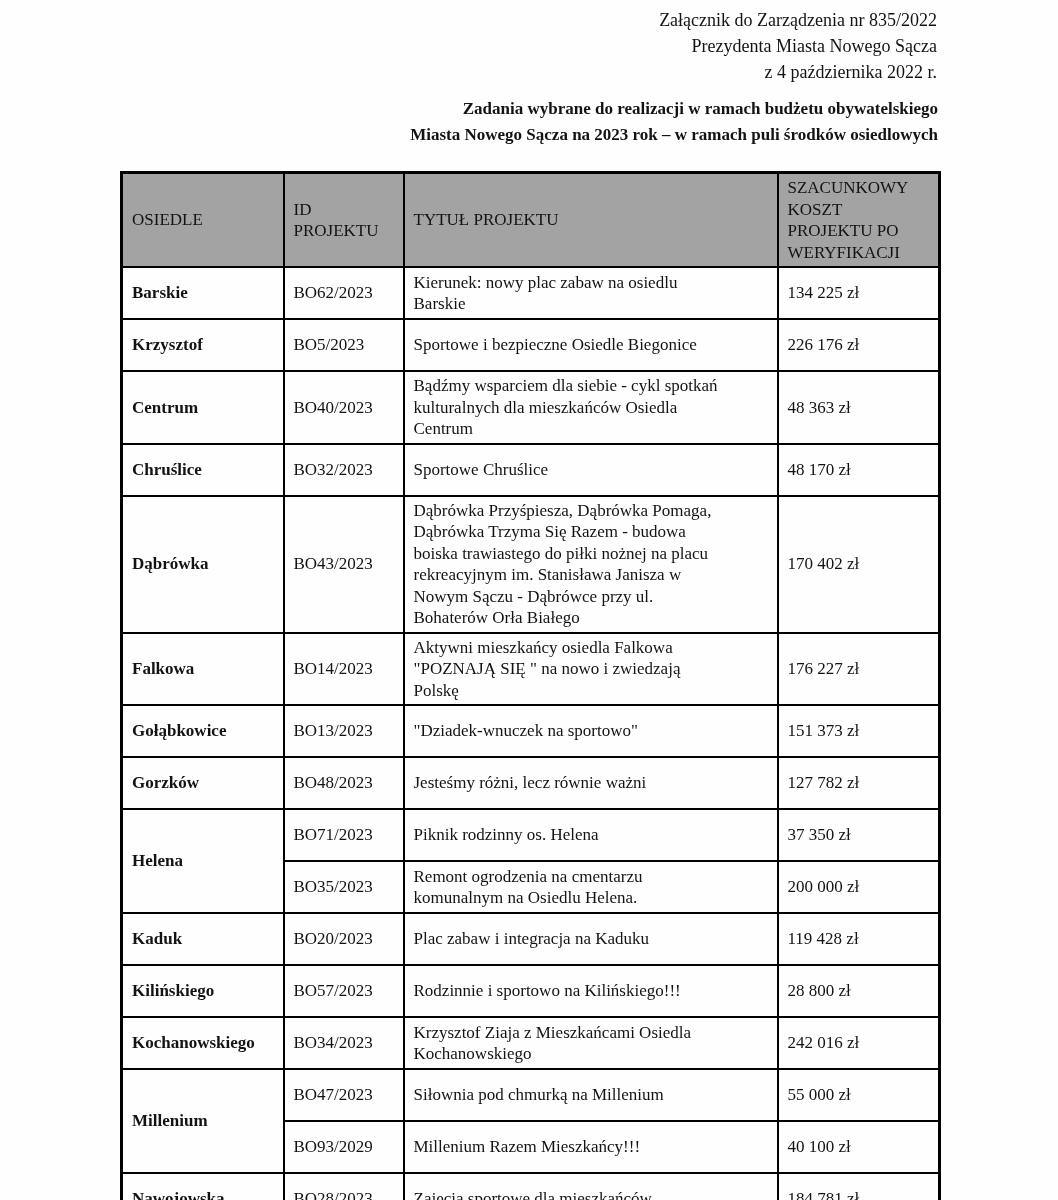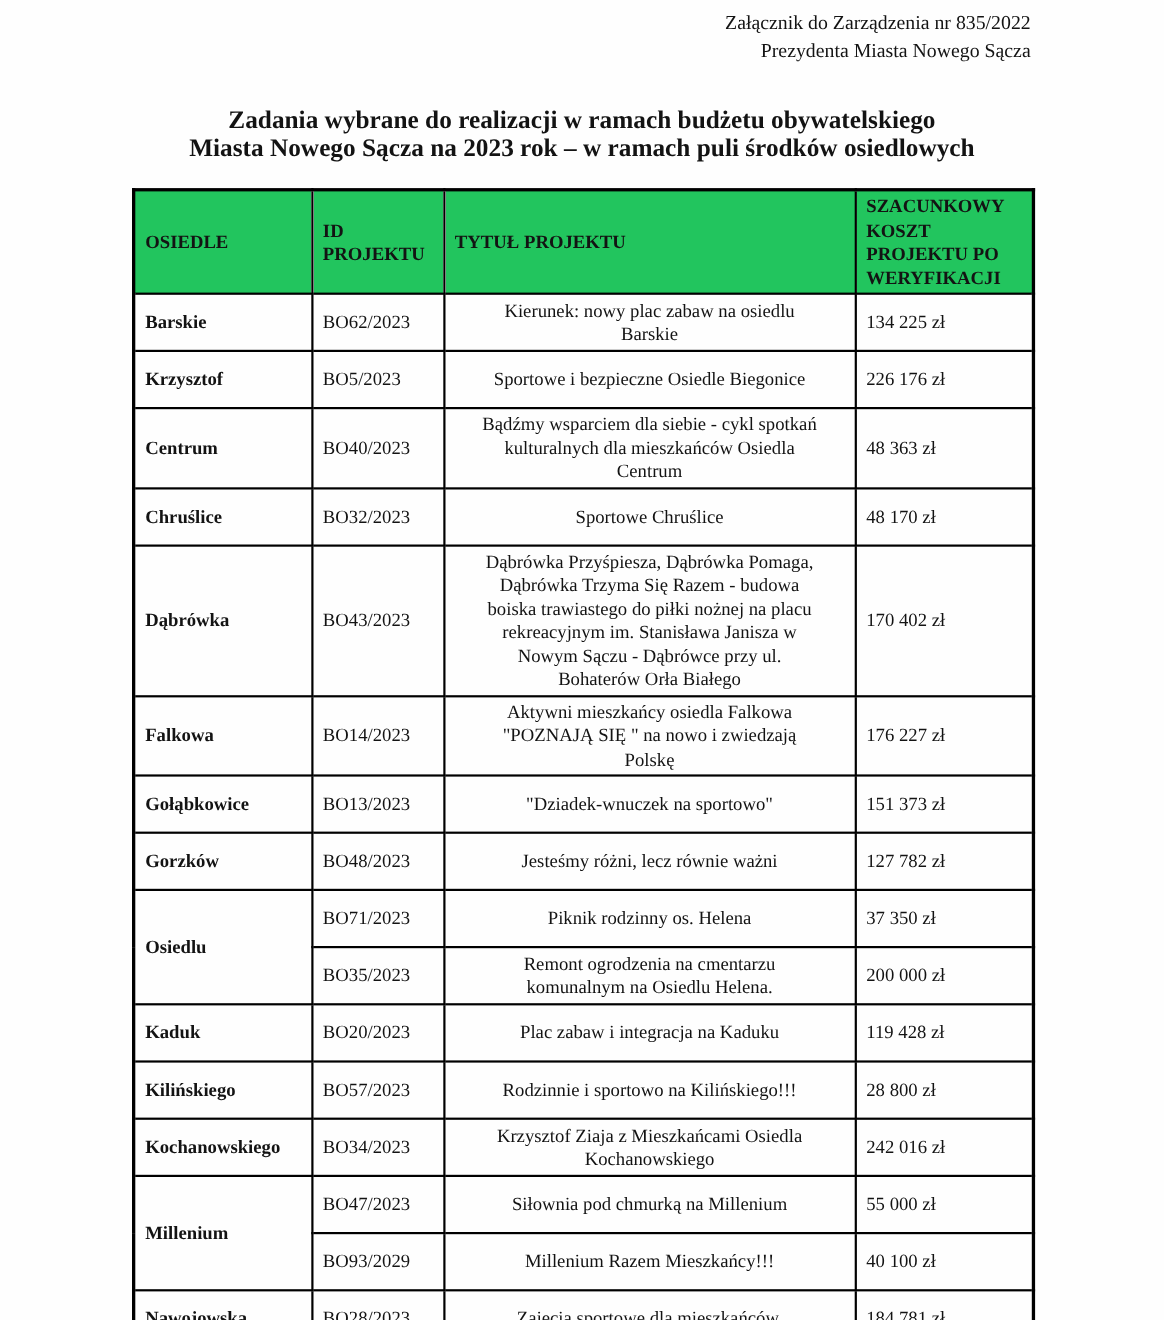--- a/index.html
+++ b/index.html
@@ -13,56 +13,57 @@
   .page { position: relative; width: 1058px; height: 1200px; background: #fefefe; }
 
   .doc-header {
     position: absolute; top: 7px; right: 121px;
     text-align: right; font-size: 18px; line-height: 26px;
     white-space: nowrap;
   }
 
   .doc-title {
     position: absolute; top: 96px; left: 120px; width: 818px;
-    text-align: center; font-weight: bold; font-size: 23px; line-height: 26px;
+    text-align: right; font-weight: bold; font-size: 17px; line-height: 26px;
   }
 
   table.budget-table {
     position: absolute; top: 171px; left: 120px;
     width: 818px; table-layout: fixed;
     border-collapse: collapse;
     border: 3px solid #000;
   }
   .budget-table th, .budget-table td {
     border: 2px solid #000;
     padding: 3px 9px;
     vertical-align: middle;
     text-align: left;
     font-size: 17px; line-height: 21.5px;
     overflow: hidden;
   }
   .budget-table thead tr { height: 90px; }
   .budget-table tbody tr { height: 52px; }
   .budget-table th {
-    background: #22c55e;
-    font-weight: bold;
+    background: #a3a3a3;
+    font-weight: normal;
     white-space: pre-line;
   }
   td.osiedle-cell { font-weight: bold; }
-  td.title-cell { white-space: pre-line; text-align: center; }
+  td.title-cell { white-space: pre-line; }
   td.cost-cell { white-space: nowrap; }
 </style>
 </head>
 <body>
 
 <div class="page">
 
   <div class="doc-header">
     <div>Załącznik do Zarządzenia nr 835/2022</div>
     <div>Prezydenta Miasta Nowego Sącza</div>
+    <div>z 4 października 2022 r.</div>
   </div>
 
   <div class="doc-title">
     <div>Zadania wybrane do realizacji w ramach budżetu obywatelskiego</div>
     <div>Miasta Nowego Sącza na 2023 rok –  w ramach puli środków osiedlowych</div>
   </div>
 
   <table class="budget-table">
     <colgroup>
       <col style="width:162px">
@@ -135,21 +136,21 @@
           <td class="title-cell">"Dziadek-wnuczek na sportowo"</td>
           <td class="cost-cell">151 373 zł</td>
         </tr>
         <tr>
           <td class="osiedle-cell" rowspan="1">Gorzków</td>
           <td class="id-cell">BO48/2023</td>
           <td class="title-cell">Jesteśmy różni, lecz równie ważni</td>
           <td class="cost-cell">127 782 zł</td>
         </tr>
         <tr>
-          <td class="osiedle-cell" rowspan="2">Osiedlu</td>
+          <td class="osiedle-cell" rowspan="2">Helena</td>
           <td class="id-cell">BO71/2023</td>
           <td class="title-cell">Piknik rodzinny os. Helena</td>
           <td class="cost-cell">37 350 zł</td>
         </tr>
         <tr>
           <td class="id-cell">BO35/2023</td>
           <td class="title-cell">Remont ogrodzenia na cmentarzu
 komunalnym na Osiedlu Helena.</td>
           <td class="cost-cell">200 000 zł</td>
         </tr>

